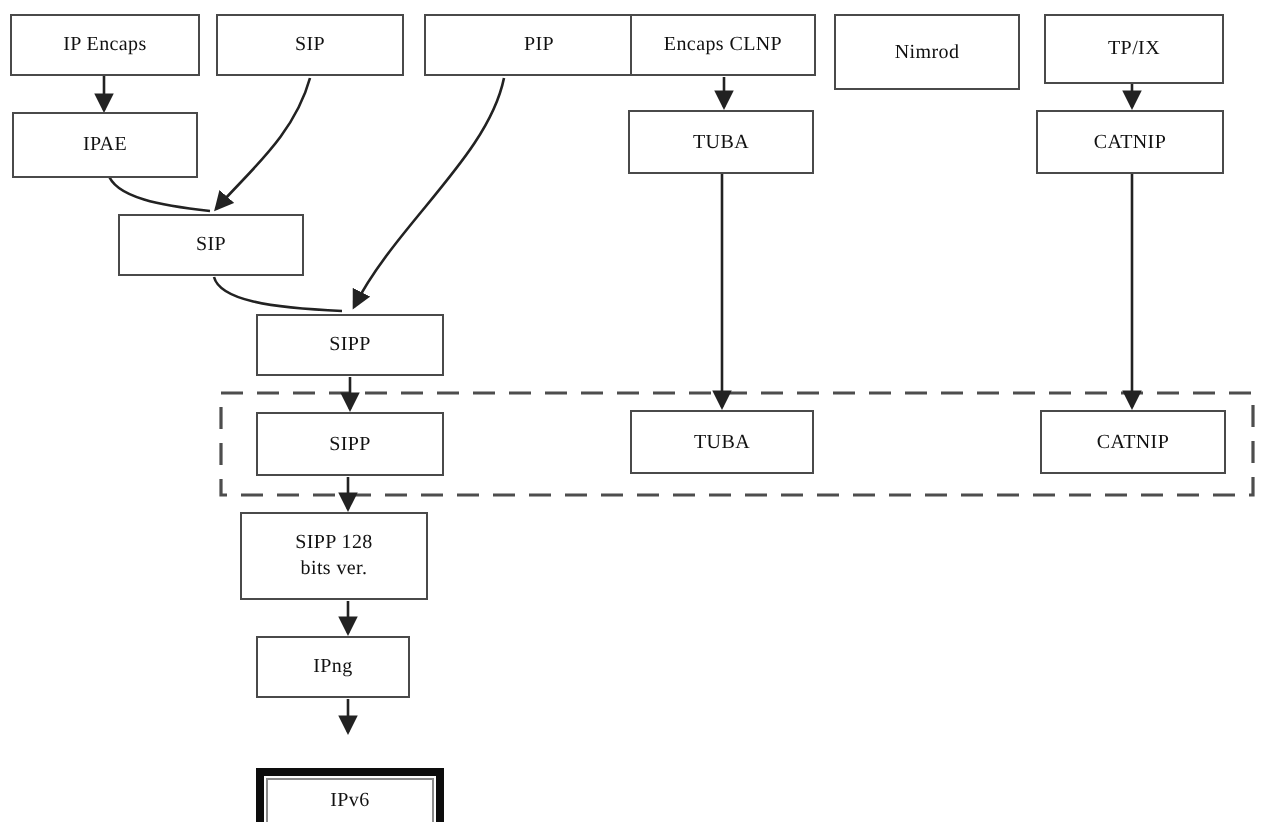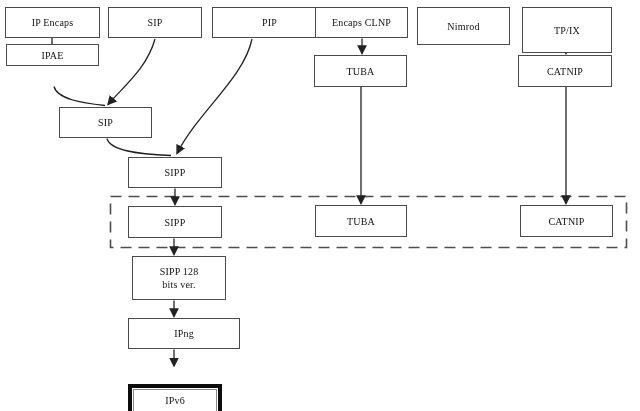--- a/index.html
+++ b/index.html
@@ -80,25 +80,25 @@
   </div>
   <div class="node" style="left:212px;top:7px;width:115px;height:31px">
     <span>PIP</span>
   </div>
   <div class="node" style="left:315px;top:7px;width:93px;height:31px">
     <span>Encaps CLNP</span>
   </div>
   <div class="node" style="left:417px;top:7px;width:93px;height:38px">
     <span>Nimrod</span>
   </div>
-  <div class="node" style="left:522px;top:7px;width:90px;height:46px">
+  <div class="node" style="left:522px;top:7px;width:90px;height:35px">
     <span>TP/IX</span>
   </div>
 
-  <div class="node" style="left:6px;top:44px;width:93px;height:22px">
+  <div class="node" style="left:6px;top:56px;width:93px;height:33px">
     <span>IPAE</span>
   </div>
   <div class="node" style="left:314px;top:55px;width:93px;height:32px">
     <span>TUBA</span>
   </div>
   <div class="node" style="left:518px;top:55px;width:94px;height:32px">
     <span>CATNIP</span>
   </div>
 
   <div class="node" style="left:59px;top:107px;width:93px;height:31px">
@@ -112,24 +112,24 @@
   <div class="node" style="left:128px;top:206px;width:94px;height:32px">
     <span>SIPP</span>
   </div>
   <div class="node" style="left:315px;top:205px;width:92px;height:32px">
     <span>TUBA</span>
   </div>
   <div class="node" style="left:520px;top:205px;width:93px;height:32px">
     <span>CATNIP</span>
   </div>
 
-  <div class="node" style="left:132px;top:256px;width:94px;height:44px">
+  <div class="node" style="left:120px;top:256px;width:94px;height:44px">
     <span>SIPP 128</span>
     <span>bits ver.</span>
   </div>
-  <div class="node" style="left:128px;top:318px;width:112px;height:31px">
+  <div class="node" style="left:128px;top:318px;width:77px;height:31px">
     <span>IPng</span>
   </div>
   <div class="node emph" style="left:128px;top:368px;width:94px;height:33px">
     <span>IPv6</span>
   </div>
 
 </div>
 
 </body></html>

